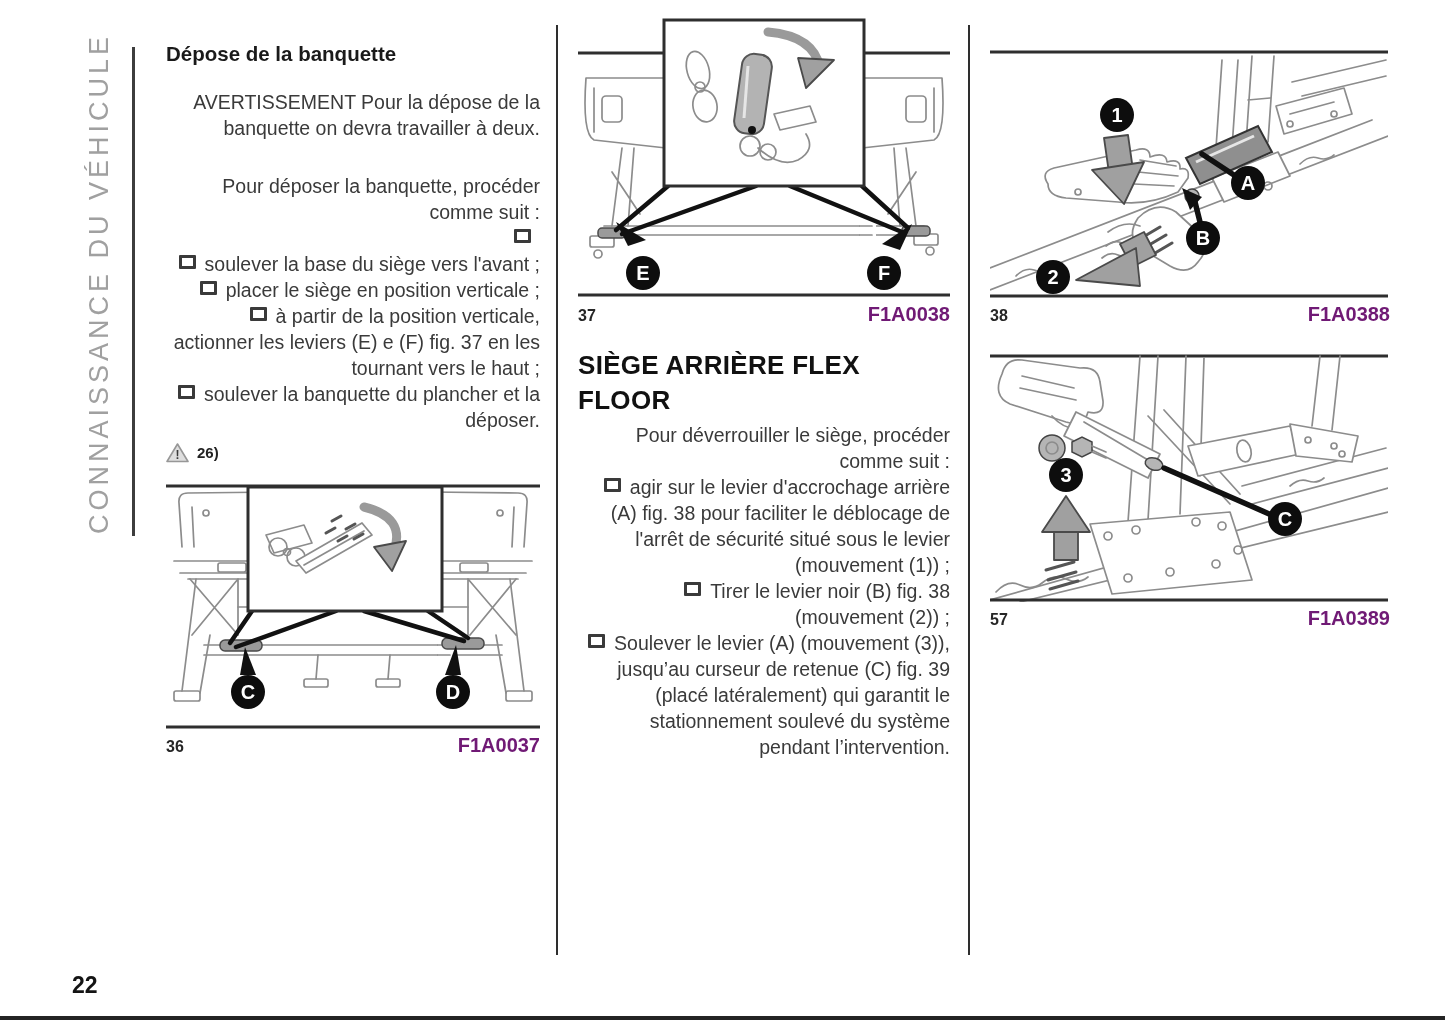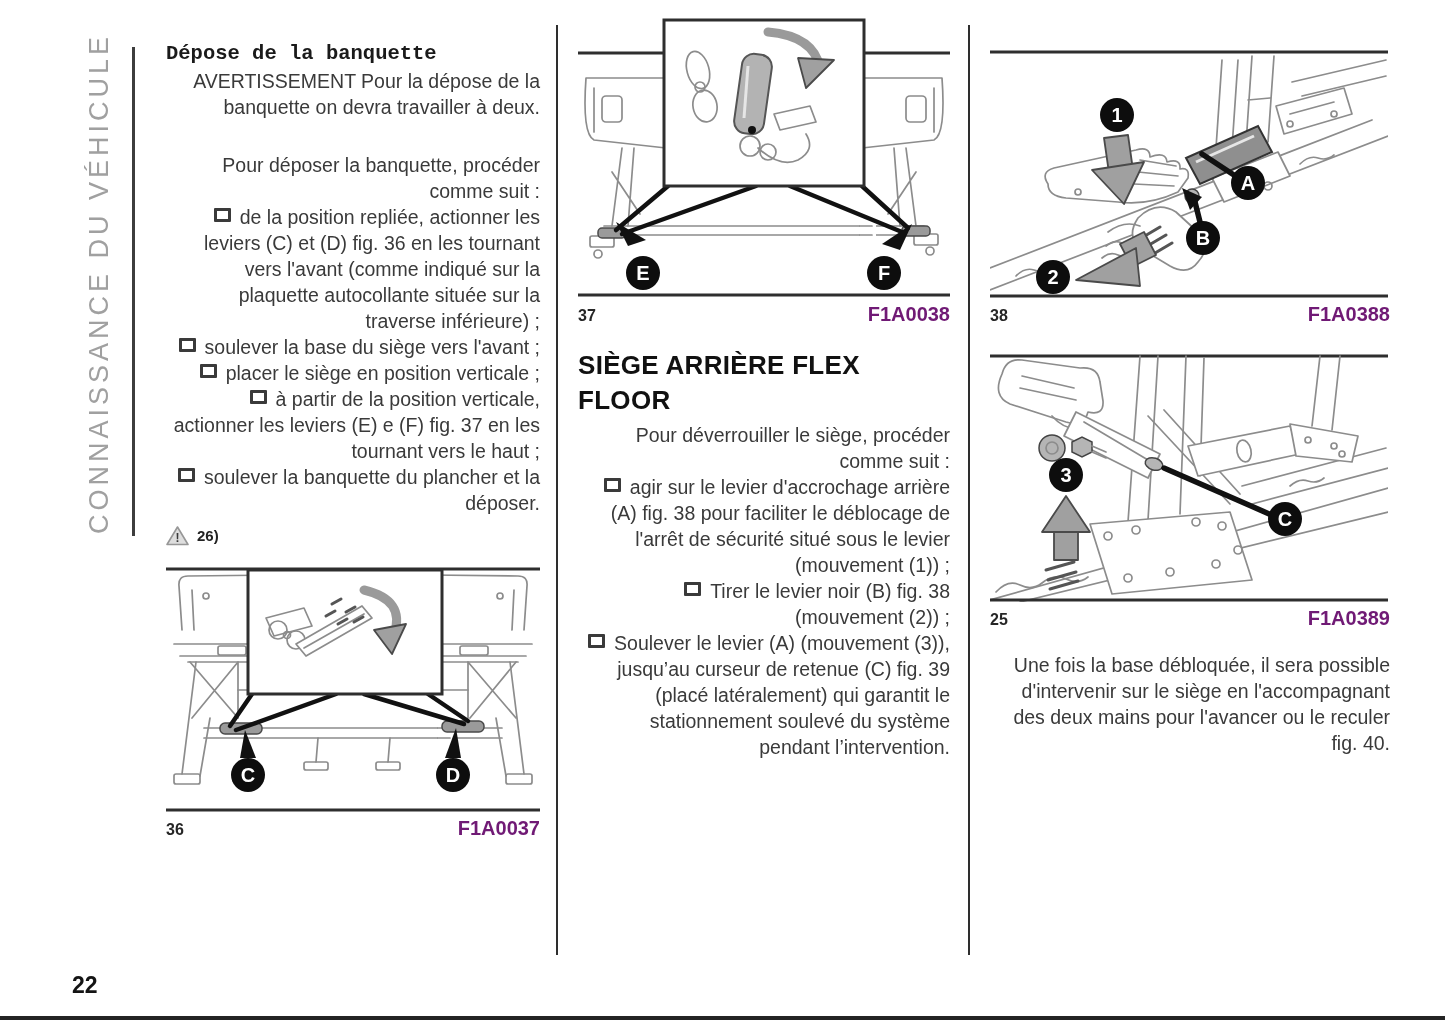--- a/index.html
+++ b/index.html
@@ -23,21 +23,21 @@
   .page-number{position:absolute;left:72px;top:972px;font-size:23px;font-weight:bold;color:#141414;}
   .bottom-strip{position:absolute;left:0;bottom:0;width:1445px;height:4px;background:#242424;}
 
   
   .col{position:absolute;}
   #col1{left:166px;top:40px;width:374px;}
   #col2{left:578px;top:0px;width:372px;}
   #col3{left:990px;top:0px;width:400px;}
 
   .body-text{font-size:19.5px;line-height:26px;color:#3a3a3a;margin:0;text-align:right;}
-  h2.sub-heading{font-size:20.5px;line-height:27px;font-weight:bold;color:#1a1a1a;margin:0 0 1px 0;font-family:Liberation Mono, monospace;}
+  h2.sub-heading{font-size:20.5px;line-height:27px;font-weight:bold;color:#1a1a1a;margin:0 0 22px 0;}
   h2.main-heading{font-size:26px;line-height:35px;font-weight:900;color:#111;margin:22px 0 4px 0;letter-spacing:0.3px;}
   .intro{margin-top:32px;}
   .bullet{margin:0;}
   .sq{
     display:inline-block;width:11px;height:8px;border:3px solid #3a3a3a;border-radius:1px;
     margin-right:9px;position:relative;top:-2px;
   }
   .note-row{display:flex;align-items:center;gap:8px;margin-top:6px;height:26px;}
   .note-ref{font-size:15px;font-weight:bold;color:#222;}
 
@@ -77,21 +77,21 @@
 <div class="sidebar-rule"></div>
 <div class="col-divider" id="divider-1"></div>
 <div class="col-divider" id="divider-2"></div>
 <div class="page-number">22</div>
 <div class="bottom-strip"></div>
 
 <div class="col" id="col1">
   <h2 class="sub-heading">Dépose de la banquette</h2>
   <p class="body-text">AVERTISSEMENT Pour la dépose de la banquette on devra travailler à deux.</p>
   <p class="body-text intro">Pour déposer la banquette, procéder comme suit :</p>
-  <p class="body-text bullet"><span class="sq"></span><span>de la position repliée, actionner les leviers (C) et (D) fig. 36 en les tournant vers l'avant (comme indiqué sur la plaquette autocollante située sur la traverse inférieure) ;</span></p>
+  <p class="body-text bullet"><span class="sq"></span></p>
   <p class="body-text bullet"><span class="sq"></span><span>soulever la base du siège vers l'avant ;</span></p>
   <p class="body-text bullet"><span class="sq"></span><span>placer le siège en position verticale ;</span></p>
   <p class="body-text bullet"><span class="sq"></span><span>à partir de la position verticale, actionner les leviers (E) e (F) fig. 37 en les tournant vers le haut ;</span></p>
   <p class="body-text bullet"><span class="sq"></span><span>soulever la banquette du plancher et la déposer.</span></p>
 
   <div class="note-row">
     <svg width="23" height="21" viewBox="0 0 23 21">
       <polygon points="11.5,2 22,19.5 1,19.5" fill="#dedede" stroke="#979797" stroke-width="1.6" stroke-linejoin="round"></polygon>
       <text x="11.5" y="16.5" text-anchor="middle" font-size="12" font-weight="bold" fill="#3a3a3a">!</text>
     </svg>
@@ -319,19 +319,18 @@
       <ellipse cx="164" cy="110" rx="9" ry="6" transform="rotate(18 164 110)" class="knob"></ellipse>
       <polygon points="52,178 100,178 76,142" class="arrowfill"></polygon>
       <polygon points="64,178 88,178 88,206 64,206" class="arrowfill"></polygon>
       <path d="M56,216 L84,208 M58,226 L86,218 M60,235 L88,227" class="dash"></path>
       <path d="M174,114 L284,162" class="thick2"></path>
       <line x1="0" y1="246" x2="398" y2="246" class="frame"></line>
     </svg>
     <div class="badge" style="left:59px;top:104px;">3</div>
     <div class="badge" style="left:278px;top:148px;">C</div>
     <div class="fig-caption">
-      <span class="fig-number">25</span>
+      <span class="fig-number">57</span>
       <span class="fig-code">F1A0389</span>
     </div>
   </div>
 
-  <p class="body-text" style="margin-top:22px;">Une fois la base débloquée, il sera possible d'intervenir sur le siège en l'accompagnant des deux mains pour l'avancer ou le reculer fig. 40.</p>
 </div>
 
 </body></html>

